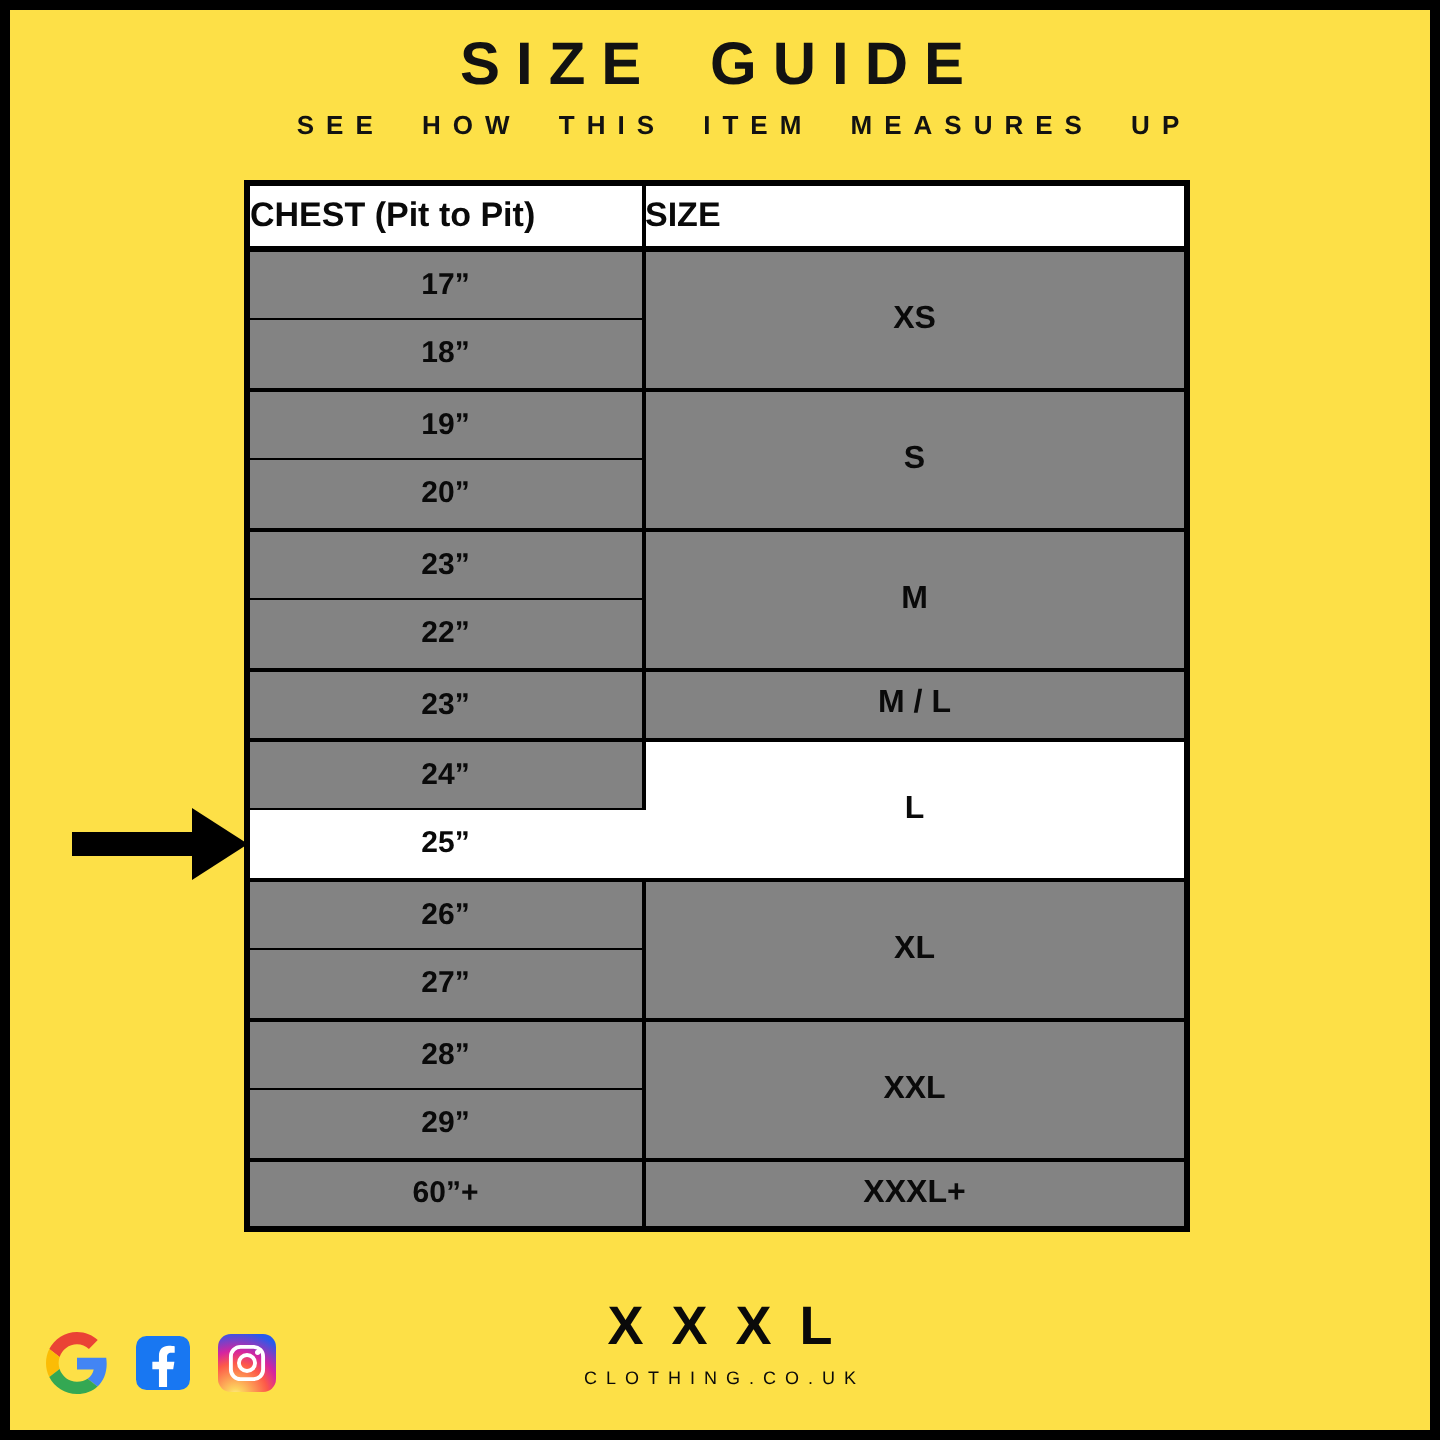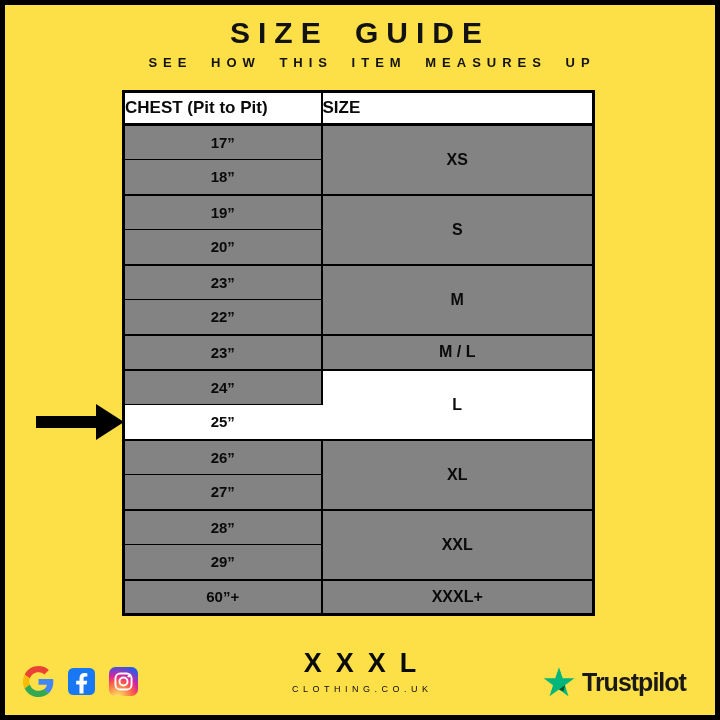--- a/index.html
+++ b/index.html
@@ -144,21 +144,14 @@
       <circle cx="18" cy="18" r="5" fill="none" stroke="#fff" stroke-width="2.4"></circle>
       <circle cx="24.6" cy="11.4" r="1.6" fill="#fff"></circle>
     </svg>
   </div>
 
   <div class="brand">
     <div class="brand-name">XXXL</div>
     <div class="brand-domain">CLOTHING.CO.UK</div>
   </div>
 
-  <div class="trustpilot">
-    <svg width="32" height="31" viewBox="0 0 100 95" xmlns="http://www.w3.org/2000/svg">
-      <polygon fill="#00B67A" points="50,0 61.8,34.5 98,34.5 68.7,56 79.6,90.5 50,69.2 20.4,90.5 31.3,56 2,34.5 38.2,34.5"></polygon>
-      <polygon fill="#005128" points="50,69.2 68.7,56 64,74.5"></polygon>
-    </svg>
-    <span class="tp-label">Trustpilot</span>
-  </div>
 
 </div>
 
 </body></html>

